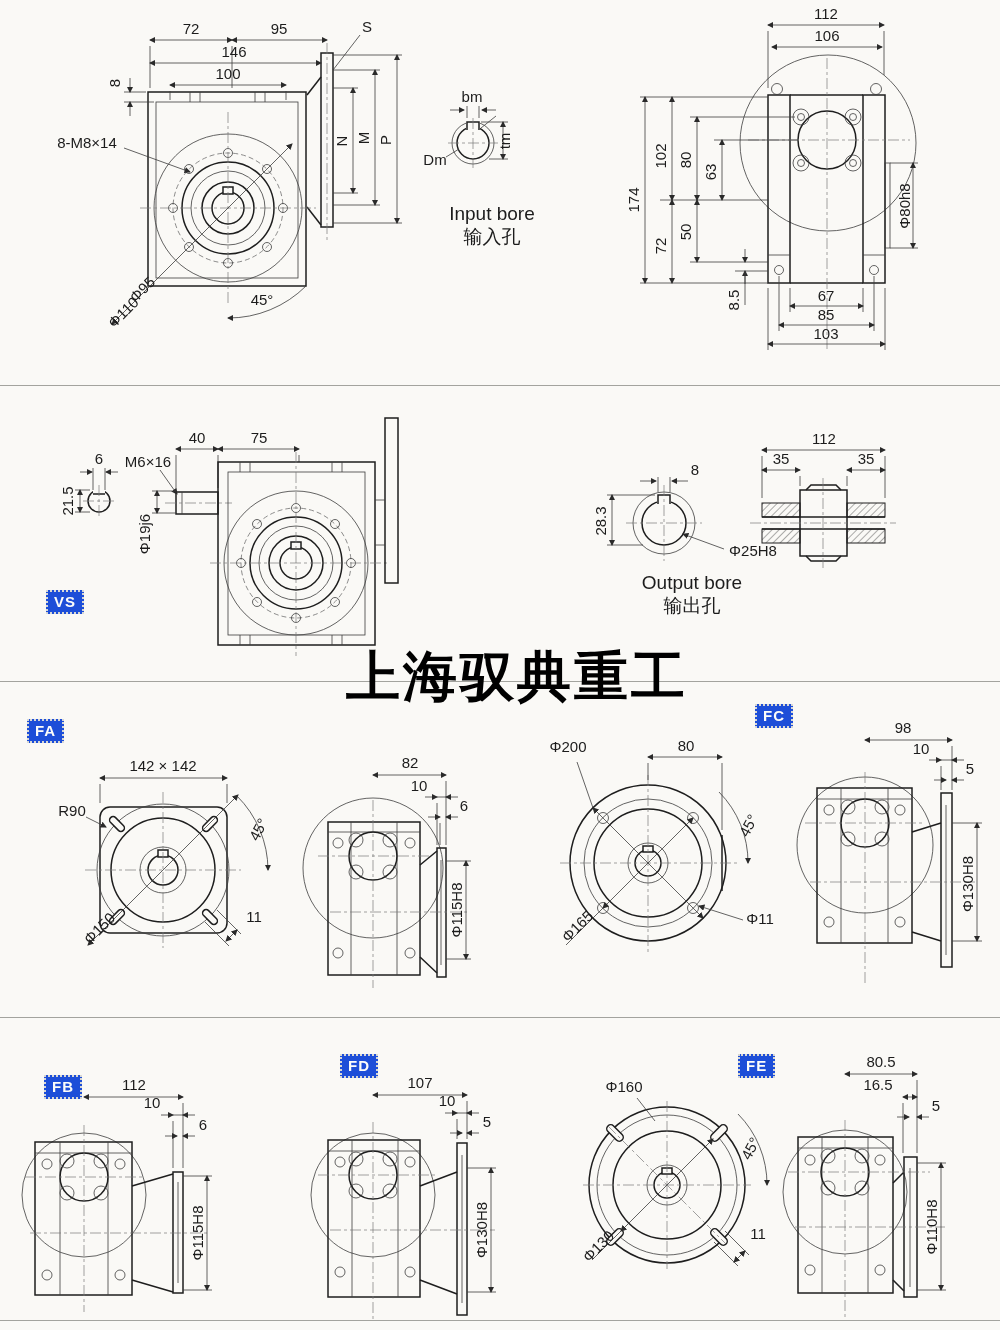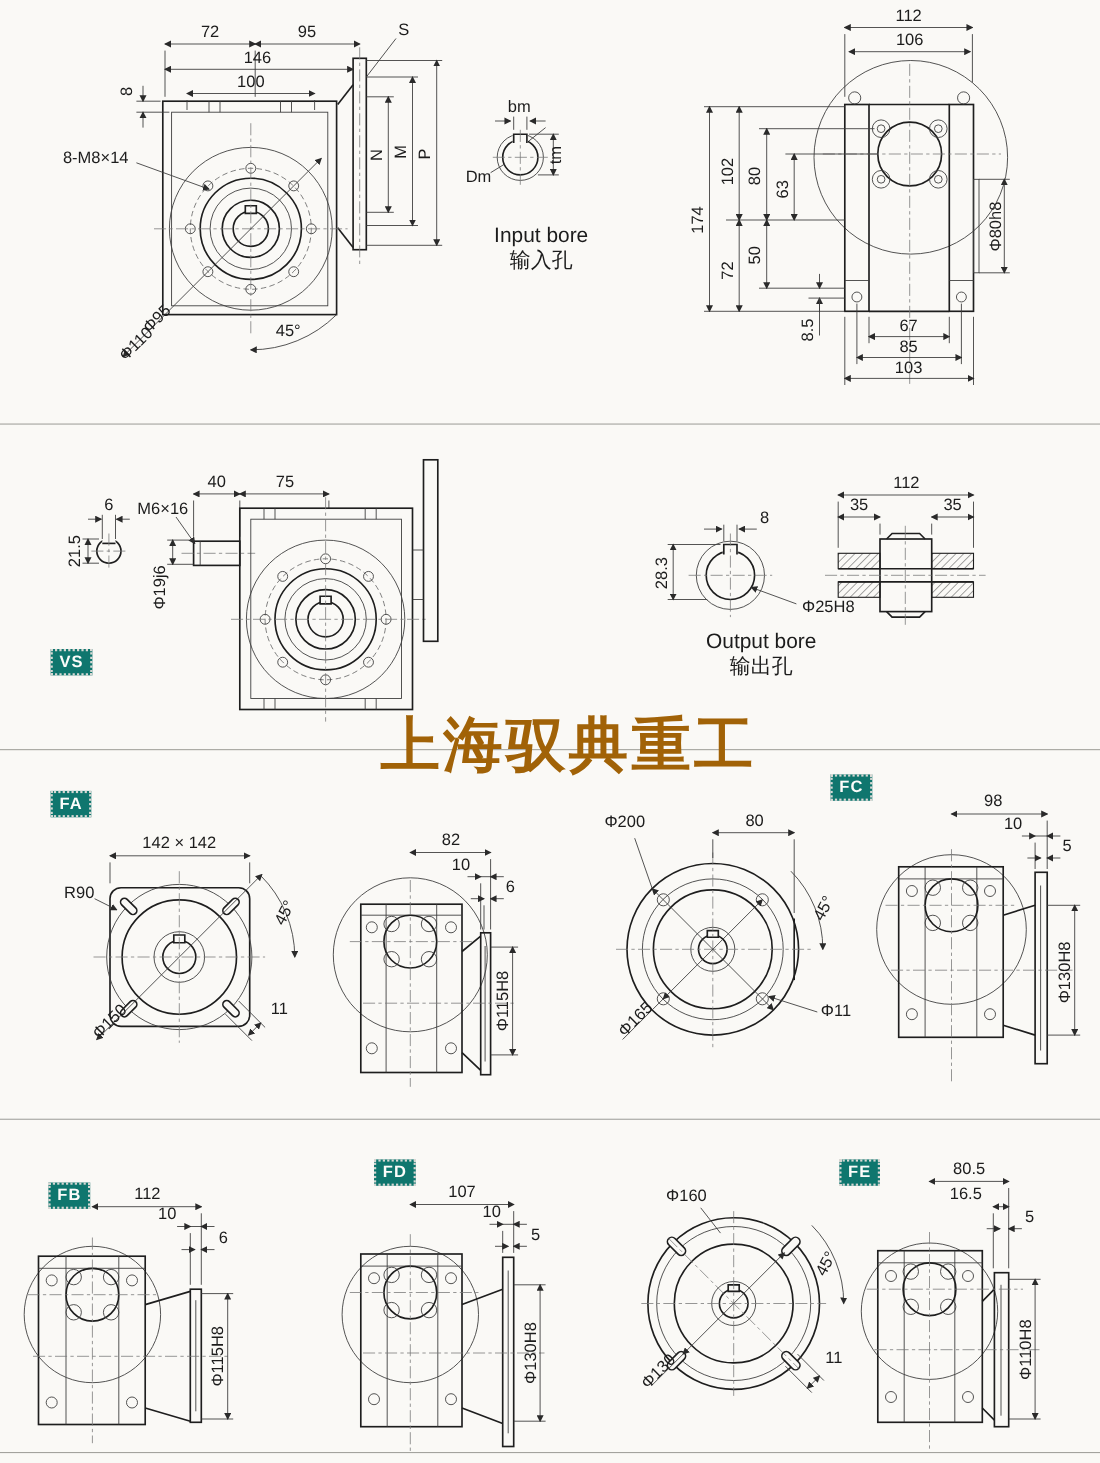--- a/index.html
+++ b/index.html
@@ -1,22 +1,22 @@
 <!DOCTYPE html>
 <html><head>
 <meta charset="utf-8">
 <style>
   html,body{margin:0;padding:0;background:#e8e8e4;}
   .page{position:relative;width:1000px;height:1330px;background:#faf9f6;overflow:hidden;
         font-family:"Liberation Sans",sans-serif;}
   .sep{position:absolute;left:0;width:100%;height:1px;background:#a3a39e;}
-  .badge{position:absolute;background:#0f766e;color:#fcfcfa;font:bold 15px "Liberation Sans",sans-serif;
+  .badge{position:absolute;background:#1d4ed8;color:#fcfcfa;font:bold 15px "Liberation Sans",sans-serif;
          padding:1px 6px;letter-spacing:1px;border:2px dotted #d8d8d4;line-height:18px;}
   .watermark{position:absolute;left:517px;top:641px;transform:translateX(-50%);
-             font:bold 54px "Liberation Sans",sans-serif;color:#a16207;letter-spacing:3px;white-space:nowrap;}
+             font:bold 54px "Liberation Sans",sans-serif;color:#000000;letter-spacing:3px;white-space:nowrap;}
   svg{position:absolute;left:0;top:0;}
   .p{fill:none;stroke:#1e1e1e;stroke-width:1.5;}
   .t{fill:none;stroke:#3c3c3c;stroke-width:0.8;}
   .d{fill:none;stroke:#3c3c3c;stroke-width:0.8;}
   .cl{fill:none;stroke:#787878;stroke-width:0.7;stroke-dasharray:11 3 3 3;}
   .bc{fill:none;stroke:#6e6e6e;stroke-width:0.8;stroke-dasharray:5 3;}
   text.lbl{font:15px "Liberation Sans",sans-serif;fill:#1c1c1c;text-anchor:middle;}
   text.cap{font:19px "Liberation Sans",sans-serif;fill:#1c1c1c;text-anchor:middle;}
   .bgfill{fill:#faf9f6;}
 </style>
@@ -595,21 +595,21 @@
     <text class="lbl" transform="rotate(-90 937 1227)" x="937" y="1227">Φ110H8</text>
   </g>
 </svg>
 
 <div class="sep" style="top:385px"></div>
 <div class="sep" style="top:681px"></div>
 <div class="sep" style="top:1017px"></div>
 <div class="sep" style="top:1320px"></div>
 
 <div class="badge" style="left:46px;top:590px">VS</div>
-<div class="badge" style="left:46px;top:719px">FA</div>
+<div class="badge" style="left:27px;top:719px">FA</div>
 <div class="badge" style="left:755px;top:704px">FC</div>
 <div class="badge" style="left:44px;top:1075px">FB</div>
 <div class="badge" style="left:340px;top:1054px">FD</div>
-<div class="badge" style="left:763px;top:1054px">FE</div>
+<div class="badge" style="left:738px;top:1054px">FE</div>
 
 <div class="watermark">上海驭典重工</div>
 
 </div>
 
 </body></html>

